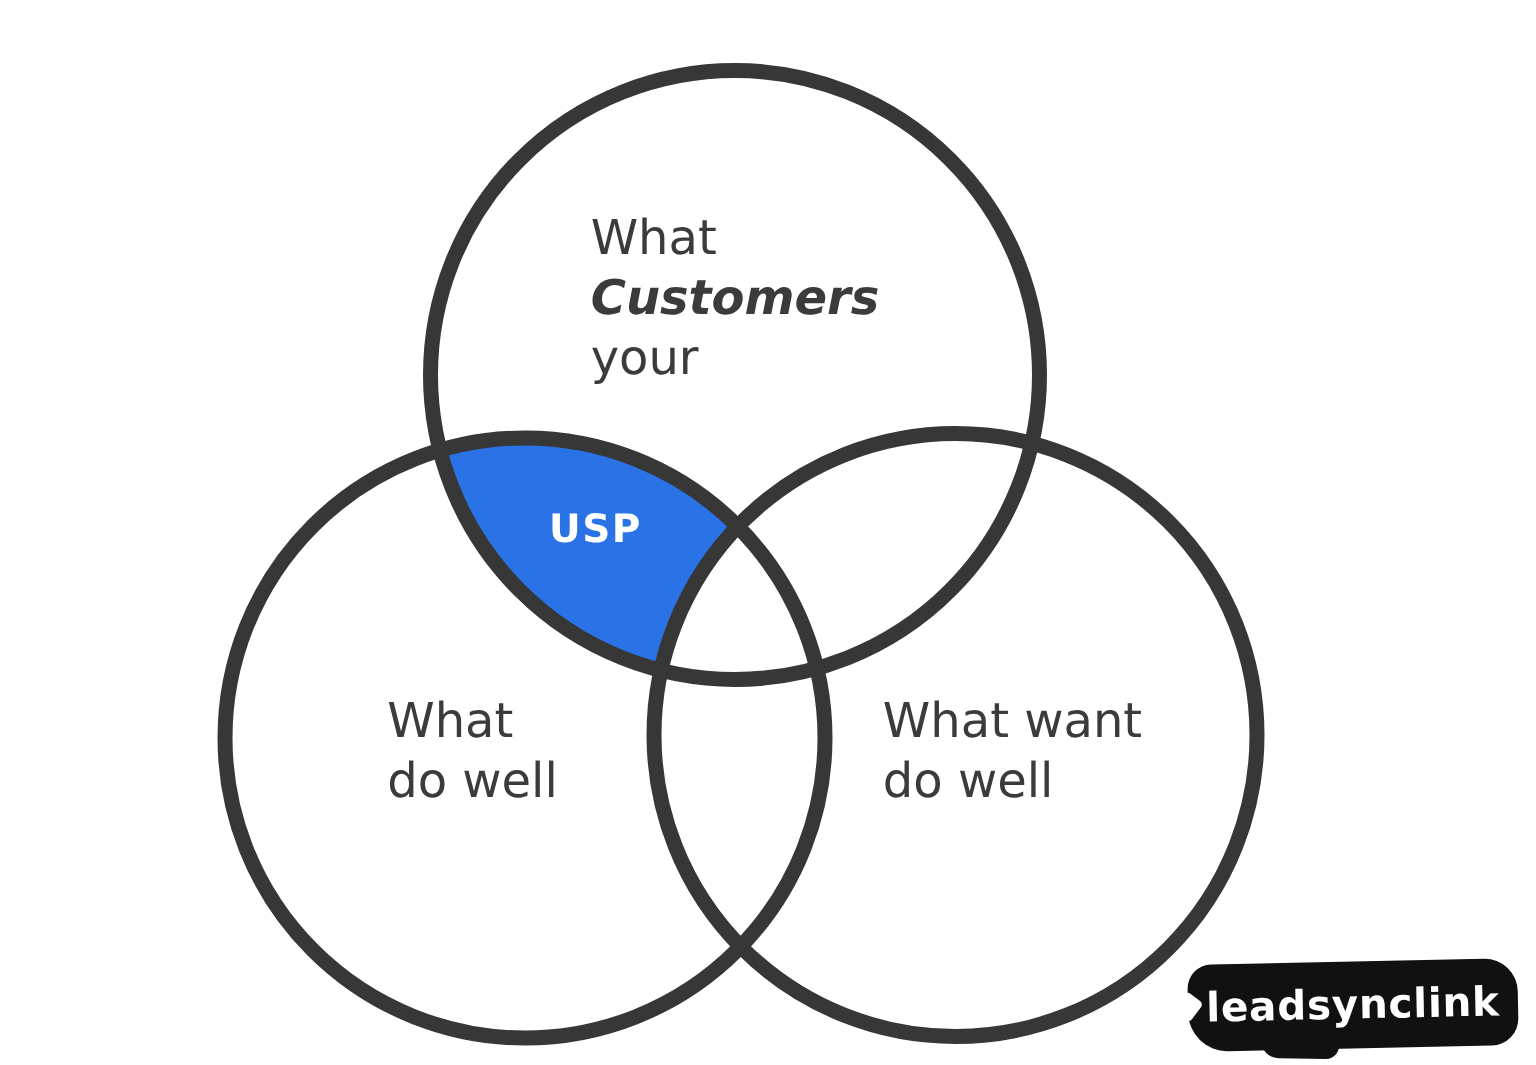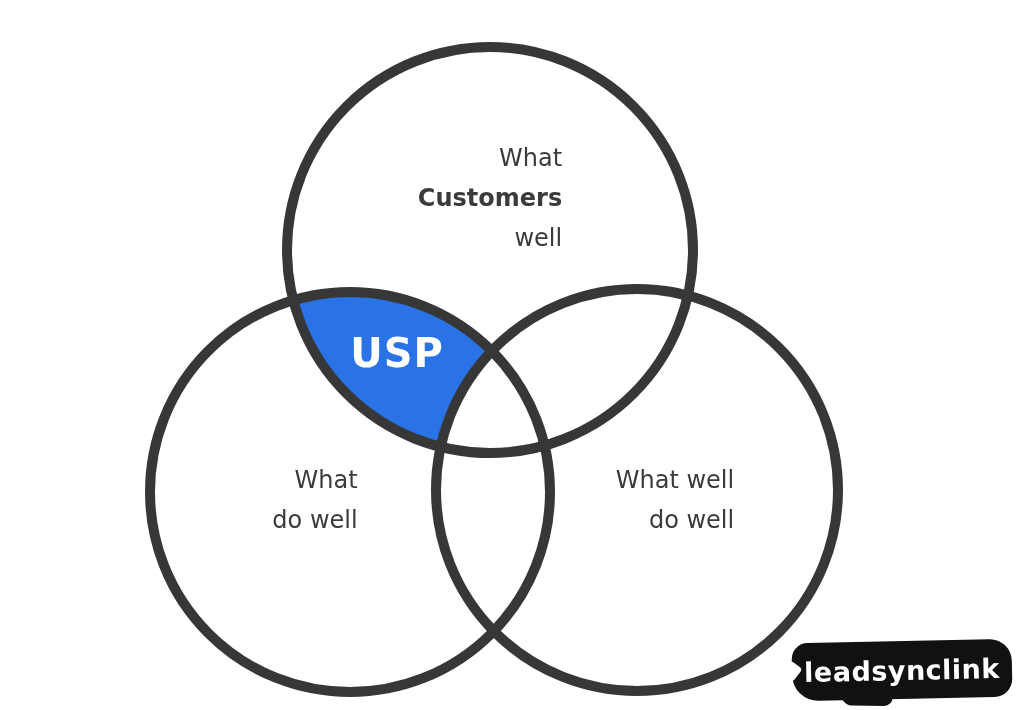--- a/index.html
+++ b/index.html
@@ -23,35 +23,35 @@
     height: 710px;
   }
   .ring {
     fill: none;
     stroke: #373737;
     stroke-width: 10;
   }
   .label {
     position: absolute;
     transform: translateX(-50%);
-    text-align: right;
+    text-align: left;
     color: #3b3b3b;
-    font-size: 24px;
+    font-size: 32px;
     line-height: 40px;
     white-space: nowrap;
   }
   .label span { display: block; }
-  .label .b { font-weight: bold; }
+  .label .b { font-weight: bold; font-style: italic; }
   .usp-label {
     position: absolute;
     left: 397px;
     top: 353px;
     transform: translate(-50%, -50%);
     color: #ffffff;
-    font-size: 40px;
+    font-size: 26px;
     font-weight: bold;
     letter-spacing: 1px;
   }
   .watermark {
     position: absolute;
     left: 792px;
     top: 641px;
     width: 220px;
     height: 58px;
     background: #111111;
@@ -109,32 +109,32 @@
     <circle cx="637" cy="490" r="201" fill="#ffffff"></circle>
 
     <circle class="ring" cx="490" cy="250" r="203"></circle>
     <circle class="ring" cx="350" cy="492" r="200"></circle>
     <circle class="ring" cx="637" cy="490" r="201"></circle>
   </svg>
 
   <div class="label" style="left:490px; top:138px;">
     <span>What</span>
     <span class="b">Customers</span>
-    <span>well</span>
+    <span>your</span>
   </div>
 
   <div class="usp-label">USP</div>
 
   <div class="label" style="left:315px; top:460px;">
     <span>What</span>
     <span>do well</span>
   </div>
 
   <div class="label" style="left:675px; top:460px;">
-    <span>What well</span>
+    <span>What want</span>
     <span>do well</span>
   </div>
 
   <div class="watermark">
     <span>leadsynclink</span>
   </div>
 
 </div>
 
 </body></html>

